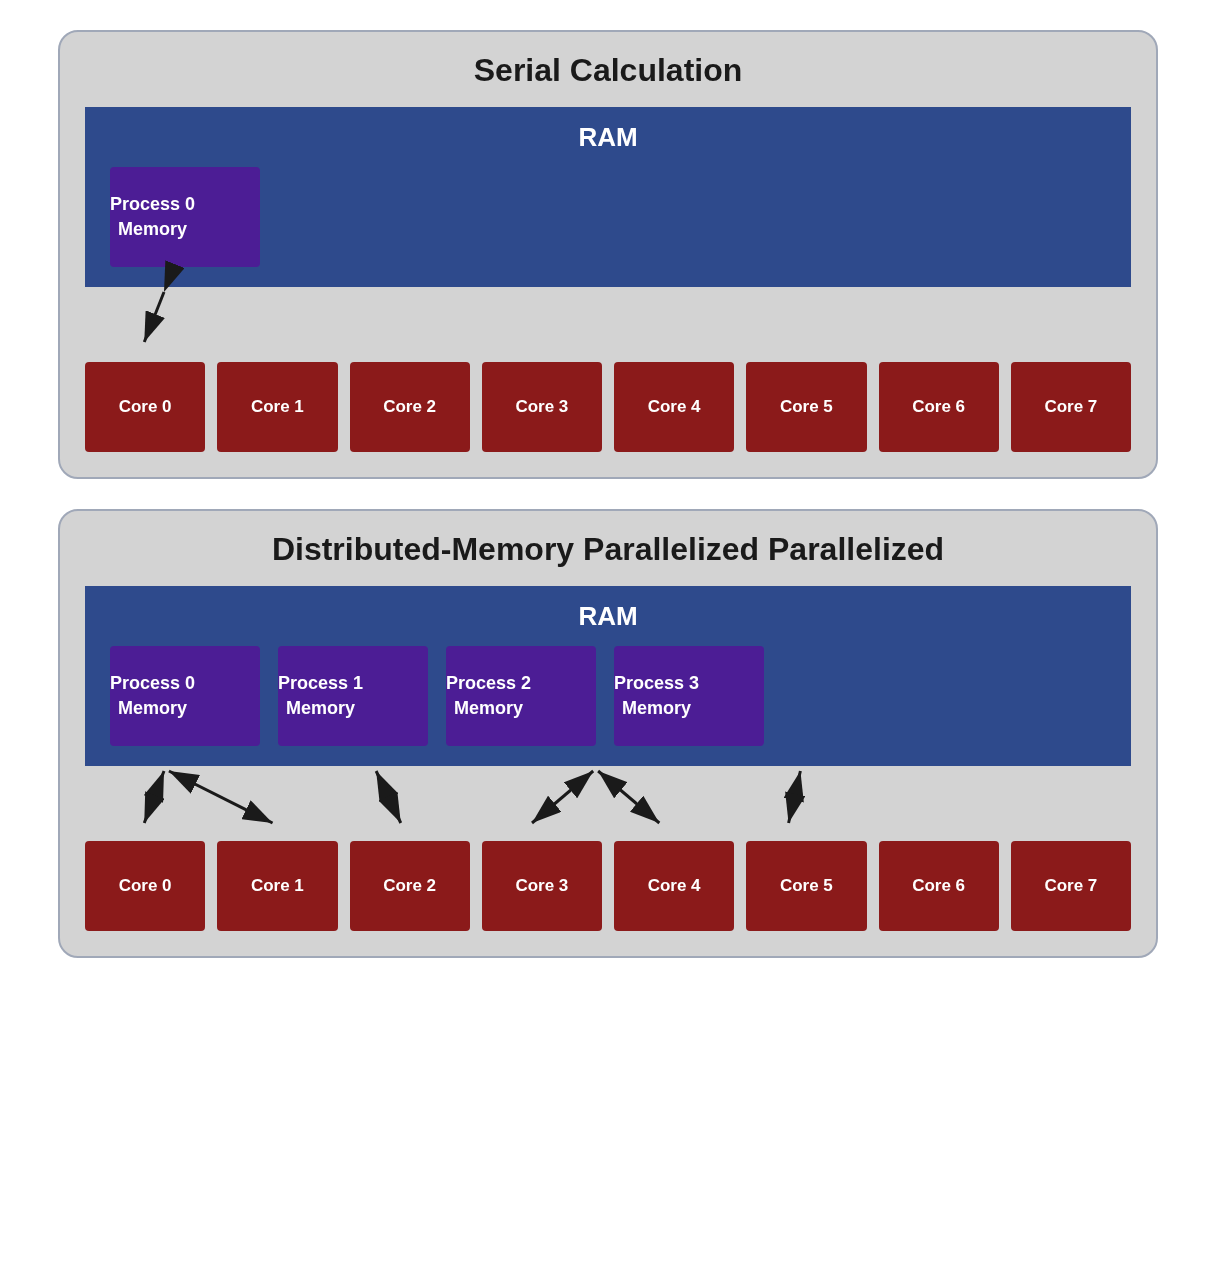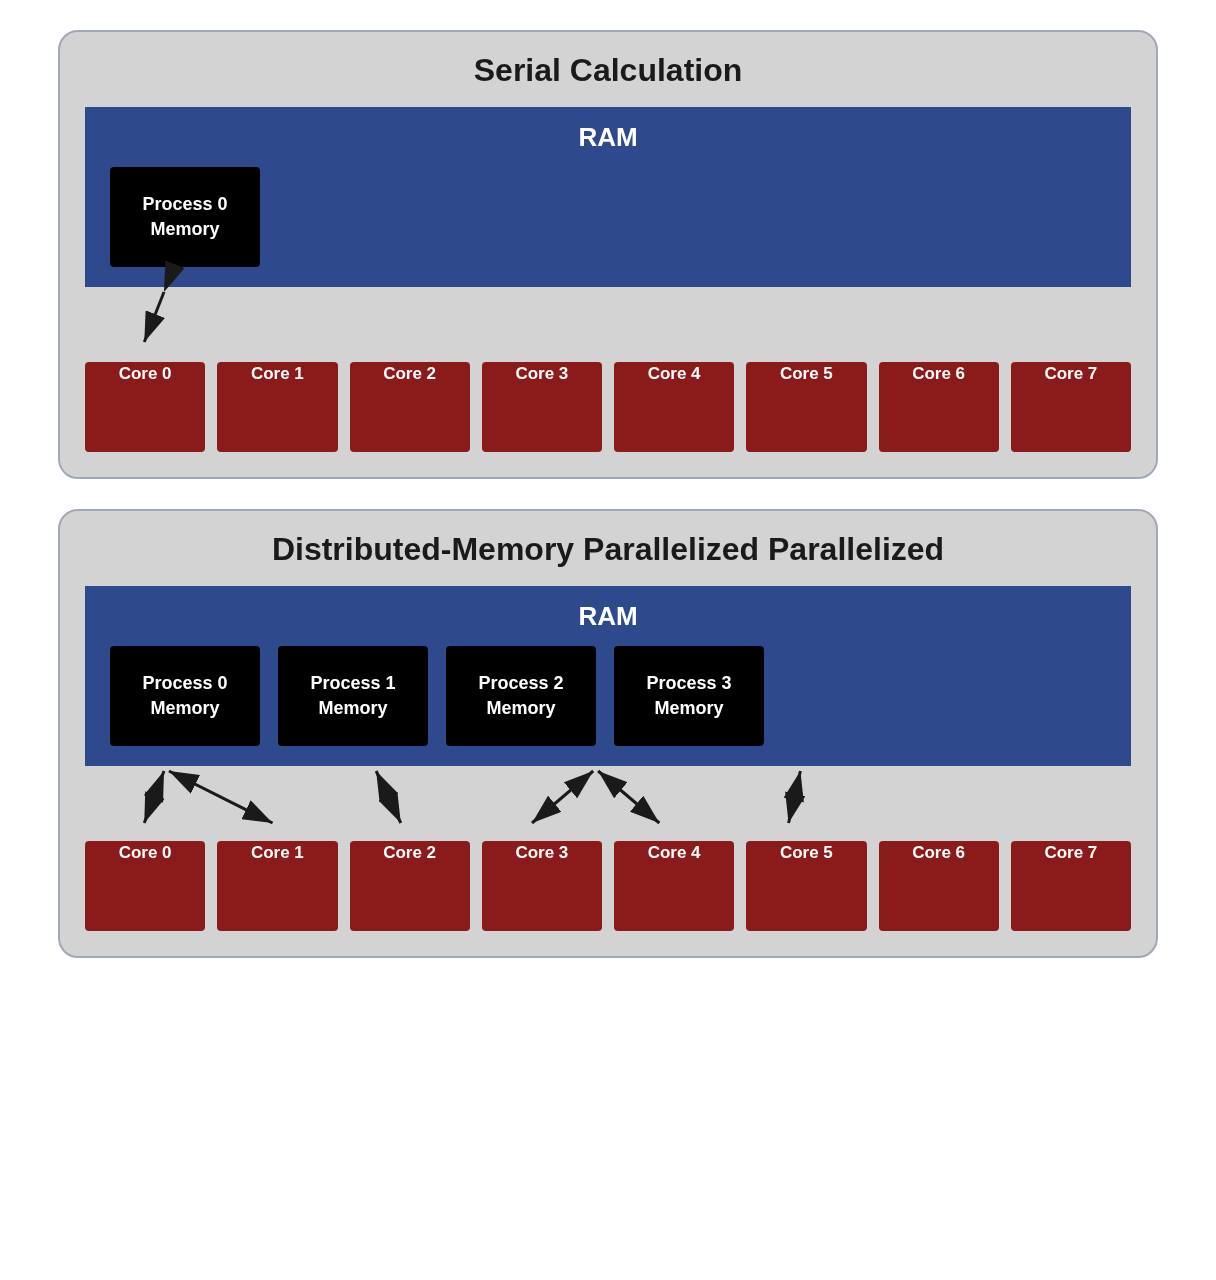--- a/index.html
+++ b/index.html
@@ -47,28 +47,28 @@
       margin-bottom: 14px;
     }
 
     .process-row {
       display: flex;
       gap: 18px;
       padding: 0 5px;
     }
 
     .process-block {
-      background: #000000;
+      background: #4c1d95;
       border-radius: 4px;
-      padding: 14px 16px;
+      padding: 14px 0;
       min-width: 150px;
       min-height: 100px;
       display: flex;
       align-items: center;
-      justify-content: center;
+      justify-content: flex-start;
       text-align: center;
     }
 
     .process-block-text {
       color: #ffffff;
       font-size: 18px;
       font-weight: 900;
       line-height: 1.4;
     }
 
@@ -83,20 +83,21 @@
       gap: 12px;
       margin-top: 15px;
     }
 
     .core-block {
       background: #8b1a1a;
       border-radius: 4px;
       flex: 1;
       min-height: 90px;
       display: flex;
+      align-items: center;
       justify-content: center;
       text-align: center;
     }
 
     .core-block-text {
       color: #ffffff;
       font-size: 17px;
       font-weight: 600;
       line-height: 1.4;
     }

